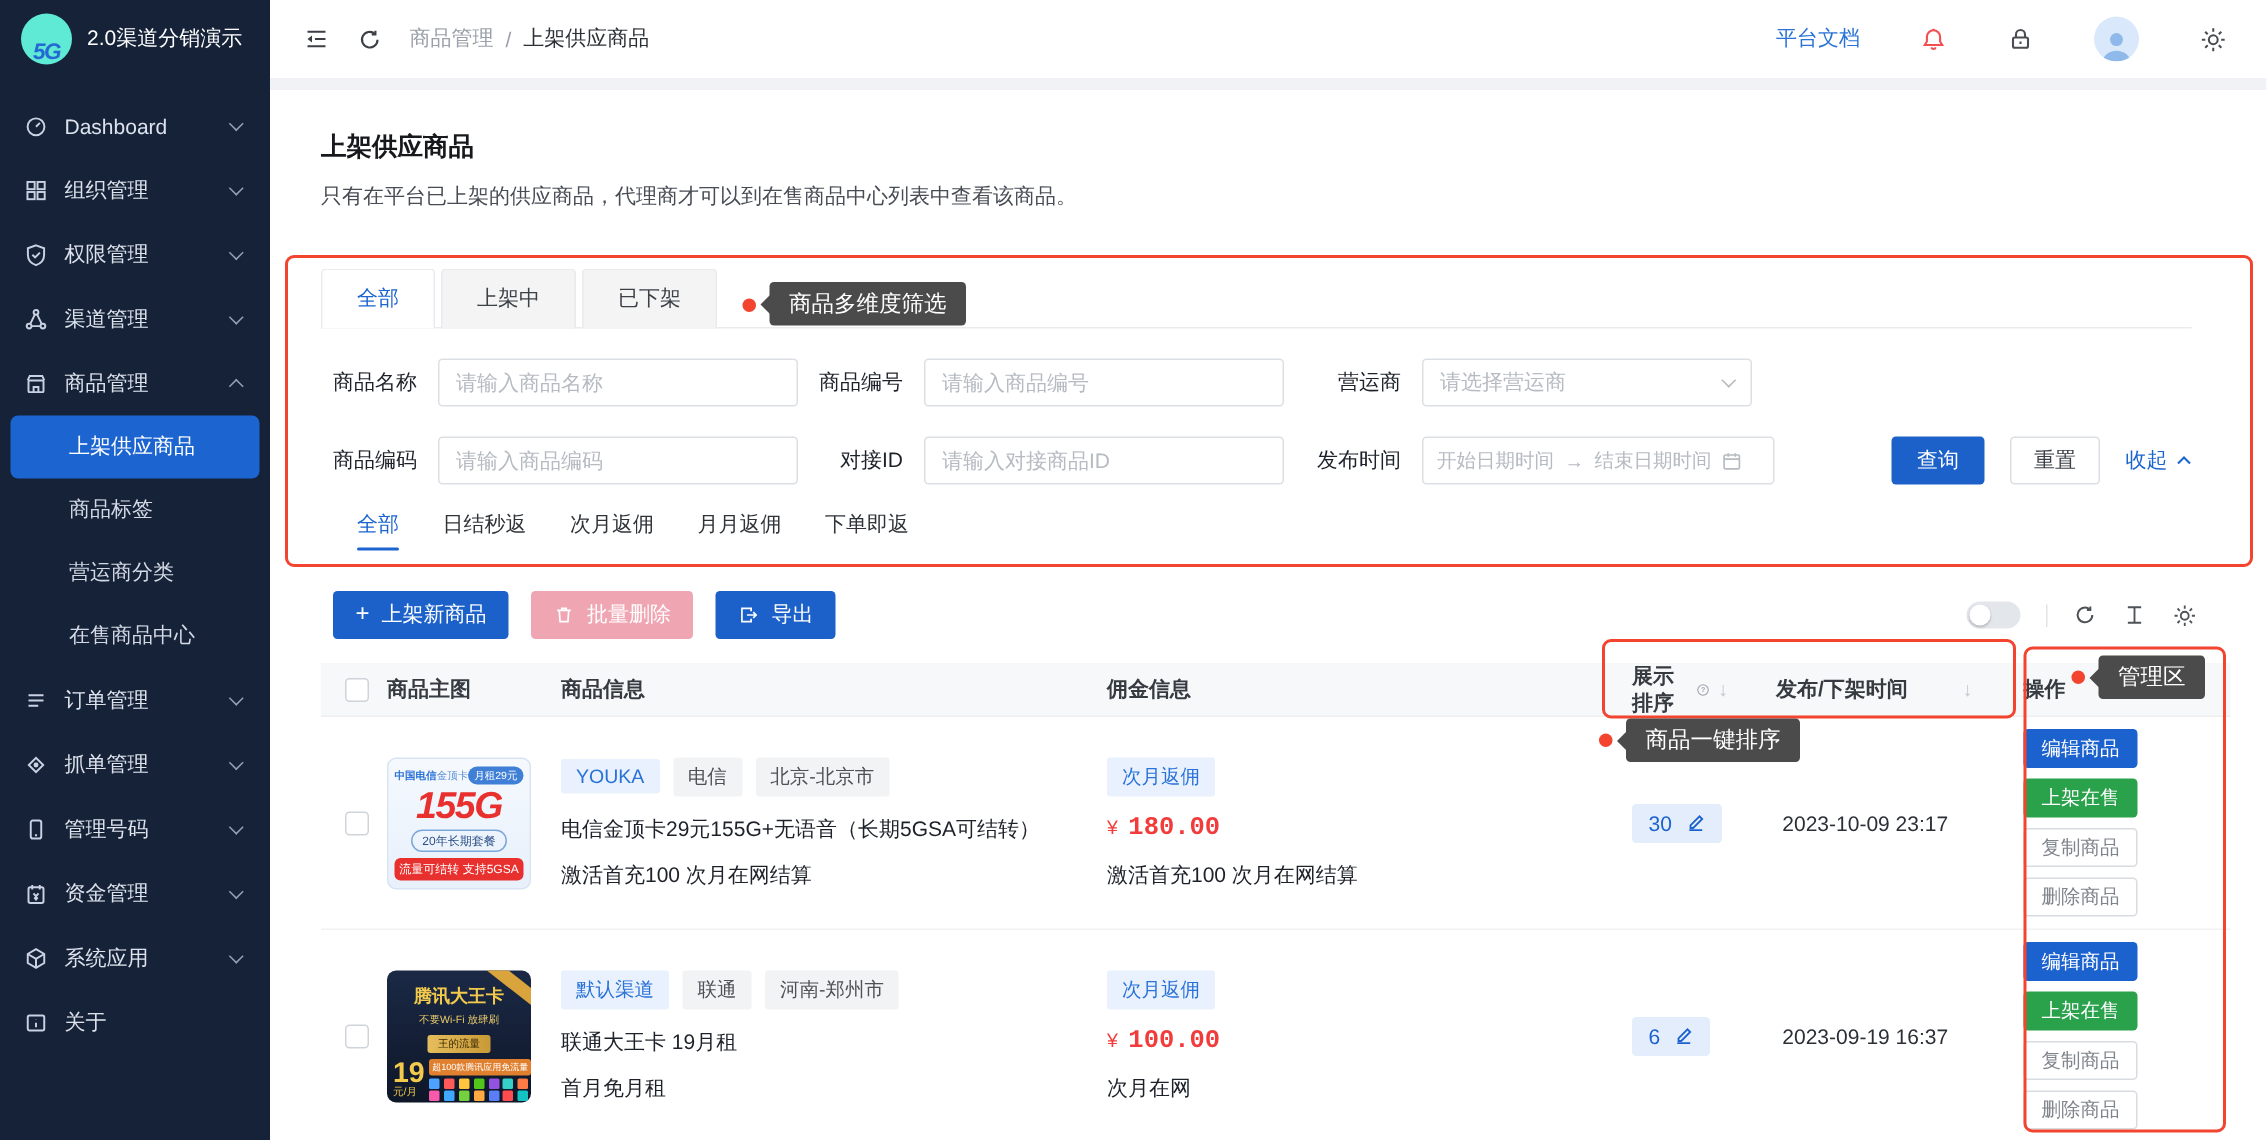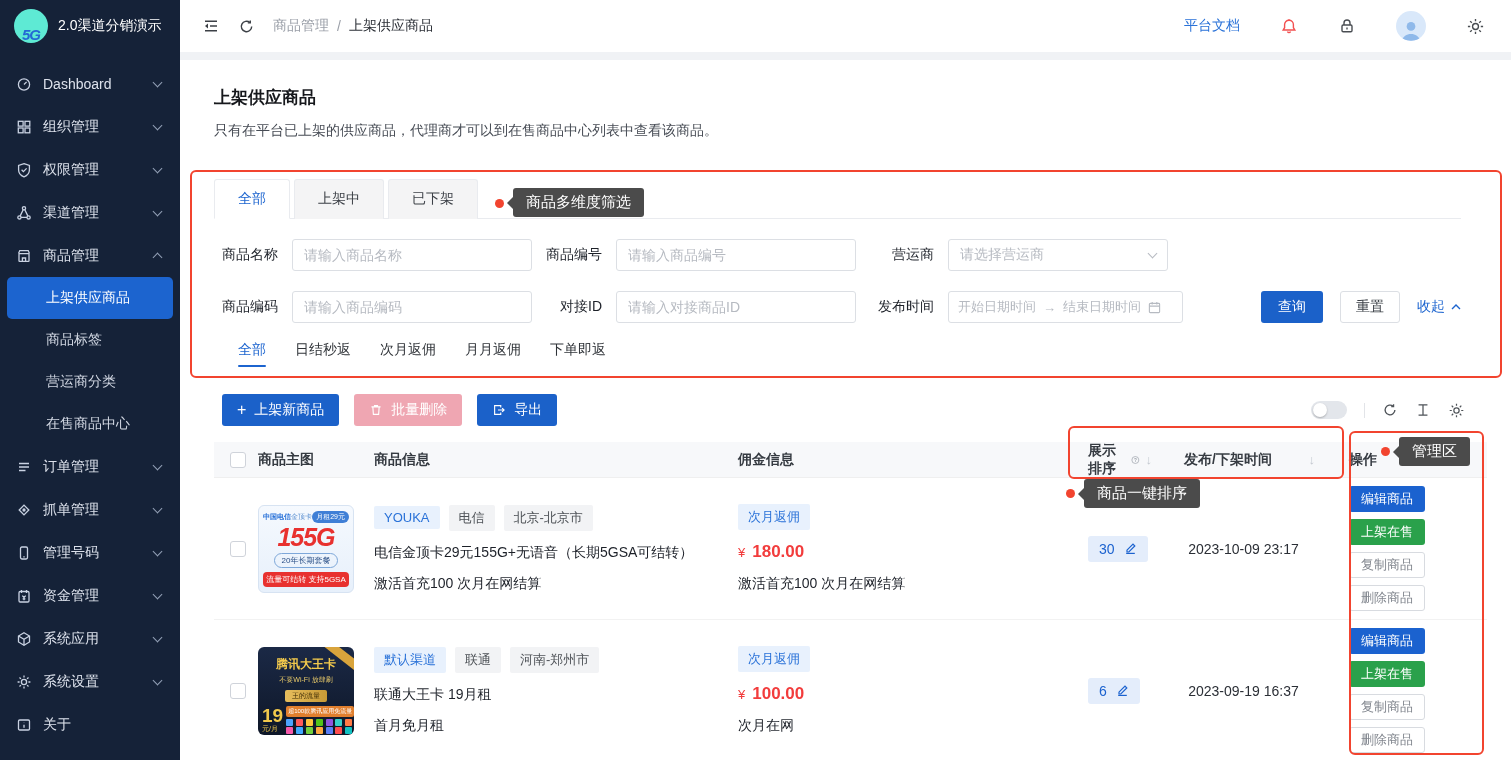--- a/index.html
+++ b/index.html
@@ -95,21 +95,21 @@
   .sort-arrow.t2 { margin-right:6px; }
   .tags { display:flex; gap:9px; align-items:center; }
   .tag { padding:4px 10px; font-size:13px; border-radius:2px; white-space:nowrap; }
   .tag-blue { background:#e8f1fd; color:#2a72d8; }
   .tag-gray { background:#f2f3f5; color:#4e5257; }
   .p-title { margin-top:13px; font-size:14px; color:#1d2129; }
   .p-sub { margin-top:13px; font-size:14px; color:#1d2129; }
   .comm-tag { display:inline-block; }
   .price-row { margin-top:12px; }
   .cur { color:#f23c3c; font-size:13px; margin-right:7px; }
-  .price { color:#f23c3c; font-weight:bold; font-size:17px; }
+  .price { color:#f23c3c; font-weight:bold; font-size:17px;font-family:Liberation Mono, monospace; }
   .comm-desc { margin-top:13px; font-size:14px; color:#1d2129; }
   .sort-pill { display:inline-flex; align-items:center; gap:9px; background:#e4edfb; border-radius:3px; padding:5px 11px; cursor:pointer; }
   .sort-num { color:#1b62cf; font-size:14px; }
   .time-txt { font-size:14px; color:#2b2f36; }
   .act-stack { display:flex; flex-direction:column; gap:7px; width:76px; }
   .a-btn { height:26px; border-radius:3px; font-size:13px; display:flex; align-items:center; justify-content:center; cursor:pointer; border:none; font-family:inherit; }
   .a-edit { background:#1b62cf; color:#fff; }
   .a-sale { background:#2aa14b; color:#fff; }
   .a-plain { background:#fff; border:1px solid #d8dbe0; color:#80858d; }
 
@@ -261,30 +261,20 @@
       <span class="chev"></span>
     </div>
     <div class="nav-item">
       <svg width="16" height="16" viewBox="0 0 16 16">
           <g fill="none" stroke="#c9d2e2" stroke-width="1.3">
             <path d="M8 1.8l5.5 3.2v6L8 14.2 2.5 11V5z"></path>
             <path d="M2.5 5L8 8.2 13.5 5M8 8.2v6"></path>
           </g>
         </svg>
       <span class="nav-label">系统应用</span>
-      <span class="chev"></span>
-    </div>
-    <div class="nav-item">
-      <svg width="16" height="16" viewBox="0 0 16 16">
-          <g fill="none" stroke="#c9d2e2" stroke-width="1.3">
-            <circle cx="8" cy="8" r="2.6"></circle>
-            <path d="M8 1.6v2M8 12.4v2M1.6 8h2M12.4 8h2M3.5 3.5l1.4 1.4M11.1 11.1l1.4 1.4M12.5 3.5l-1.4 1.4M4.9 11.1l-1.4 1.4"></path>
-          </g>
-        </svg>
-      <span class="nav-label">系统设置</span>
       <span class="chev"></span>
     </div>
     <div class="nav-item">
       <svg width="16" height="16" viewBox="0 0 16 16">
           <g fill="none" stroke="#c9d2e2" stroke-width="1.3">
             <rect x="2.5" y="3" width="11" height="10" rx="1.2"></rect>
             <path d="M8 5.8v.2M8 7.8v3"></path>
           </g>
         </svg>
       <span class="nav-label">关于</span>

